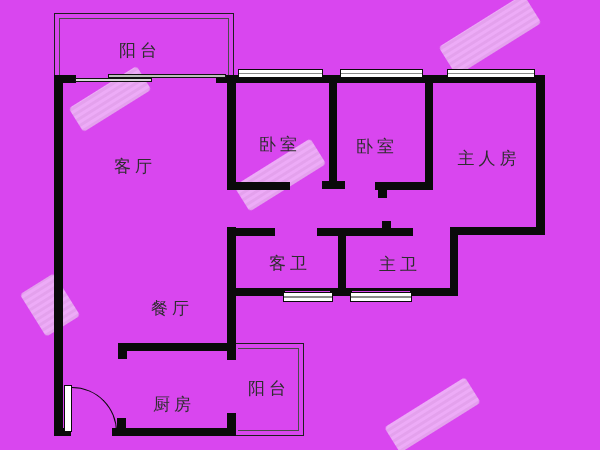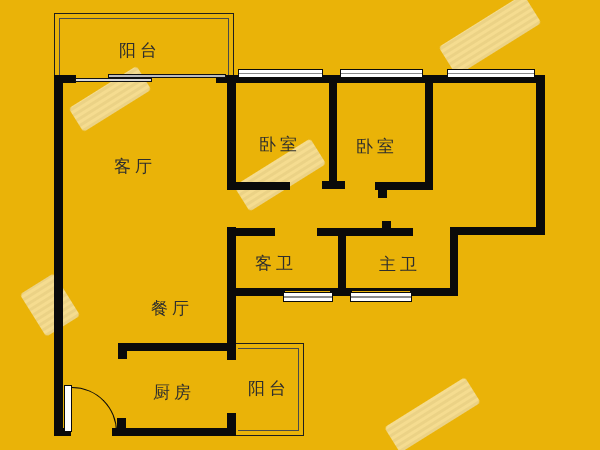--- a/index.html
+++ b/index.html
@@ -1,17 +1,17 @@
 <!DOCTYPE html>
 <html><head>
 <meta charset="utf-8">
 <style>
   html,body{margin:0;padding:0;background:#fff;}
   #plan{
-    position:relative;width:600px;height:450px;background:#eab308;overflow:hidden;
+    position:relative;width:600px;height:450px;background:#d946ef;overflow:hidden;
     font-family:Liberation Mono, monospace;
   }
   .wall{position:absolute;background:#0a0a0a;}
   .thinline{position:absolute;border:1.5px solid #1e1e1e;border-bottom:none;background:transparent;}
   .thinline.inner{border-width:1px;border-color:#4a4a4a;}
   .balc2{position:absolute;border:1.5px solid #1e1e1e;border-left:none;background:transparent;}
   .balc2.inner{border-width:1px;border-color:#4a4a4a;}
   .window{
     position:absolute;background:
       linear-gradient(to bottom, #ffffff 38%, #8a8a8a 38%, #8a8a8a 62%, #ffffff 62%);
@@ -103,19 +103,20 @@
   <div class="rail a" style="left:75px;top:78px;width:77px;height:4px;"></div>
   <div class="rail b" style="left:108px;top:74px;width:118px;height:4px;"></div>
 
   <div class="door-leaf" style="left:64px;top:385px;width:8px;height:47px;"></div>
   <div class="door-arc" style="left:72px;top:387px;width:45px;height:45px;"></div>
 
   <div class="room-label" style="left:138px;top:50px;">阳台</div>
   <div class="room-label" style="left:133px;top:166px;">客厅</div>
   <div class="room-label" style="left:278px;top:144px;">卧室</div>
   <div class="room-label" style="left:375px;top:146px;">卧室</div>
-  <div class="room-label" style="left:274px;top:263px;">客卫</div>
+  <div class="room-label" style="left:487px;top:158px;">主人房</div>
+  <div class="room-label" style="left:288px;top:263px;">客卫</div>
   <div class="room-label" style="left:398px;top:264px;">主卫</div>
   <div class="room-label" style="left:170px;top:308px;">餐厅</div>
-  <div class="room-label" style="left:172px;top:392px;">厨房</div>
+  <div class="room-label" style="left:172px;top:404px;">厨房</div>
   <div class="room-label" style="left:267px;top:388px;">阳台</div>
 
 </div>
 
 </body></html>

